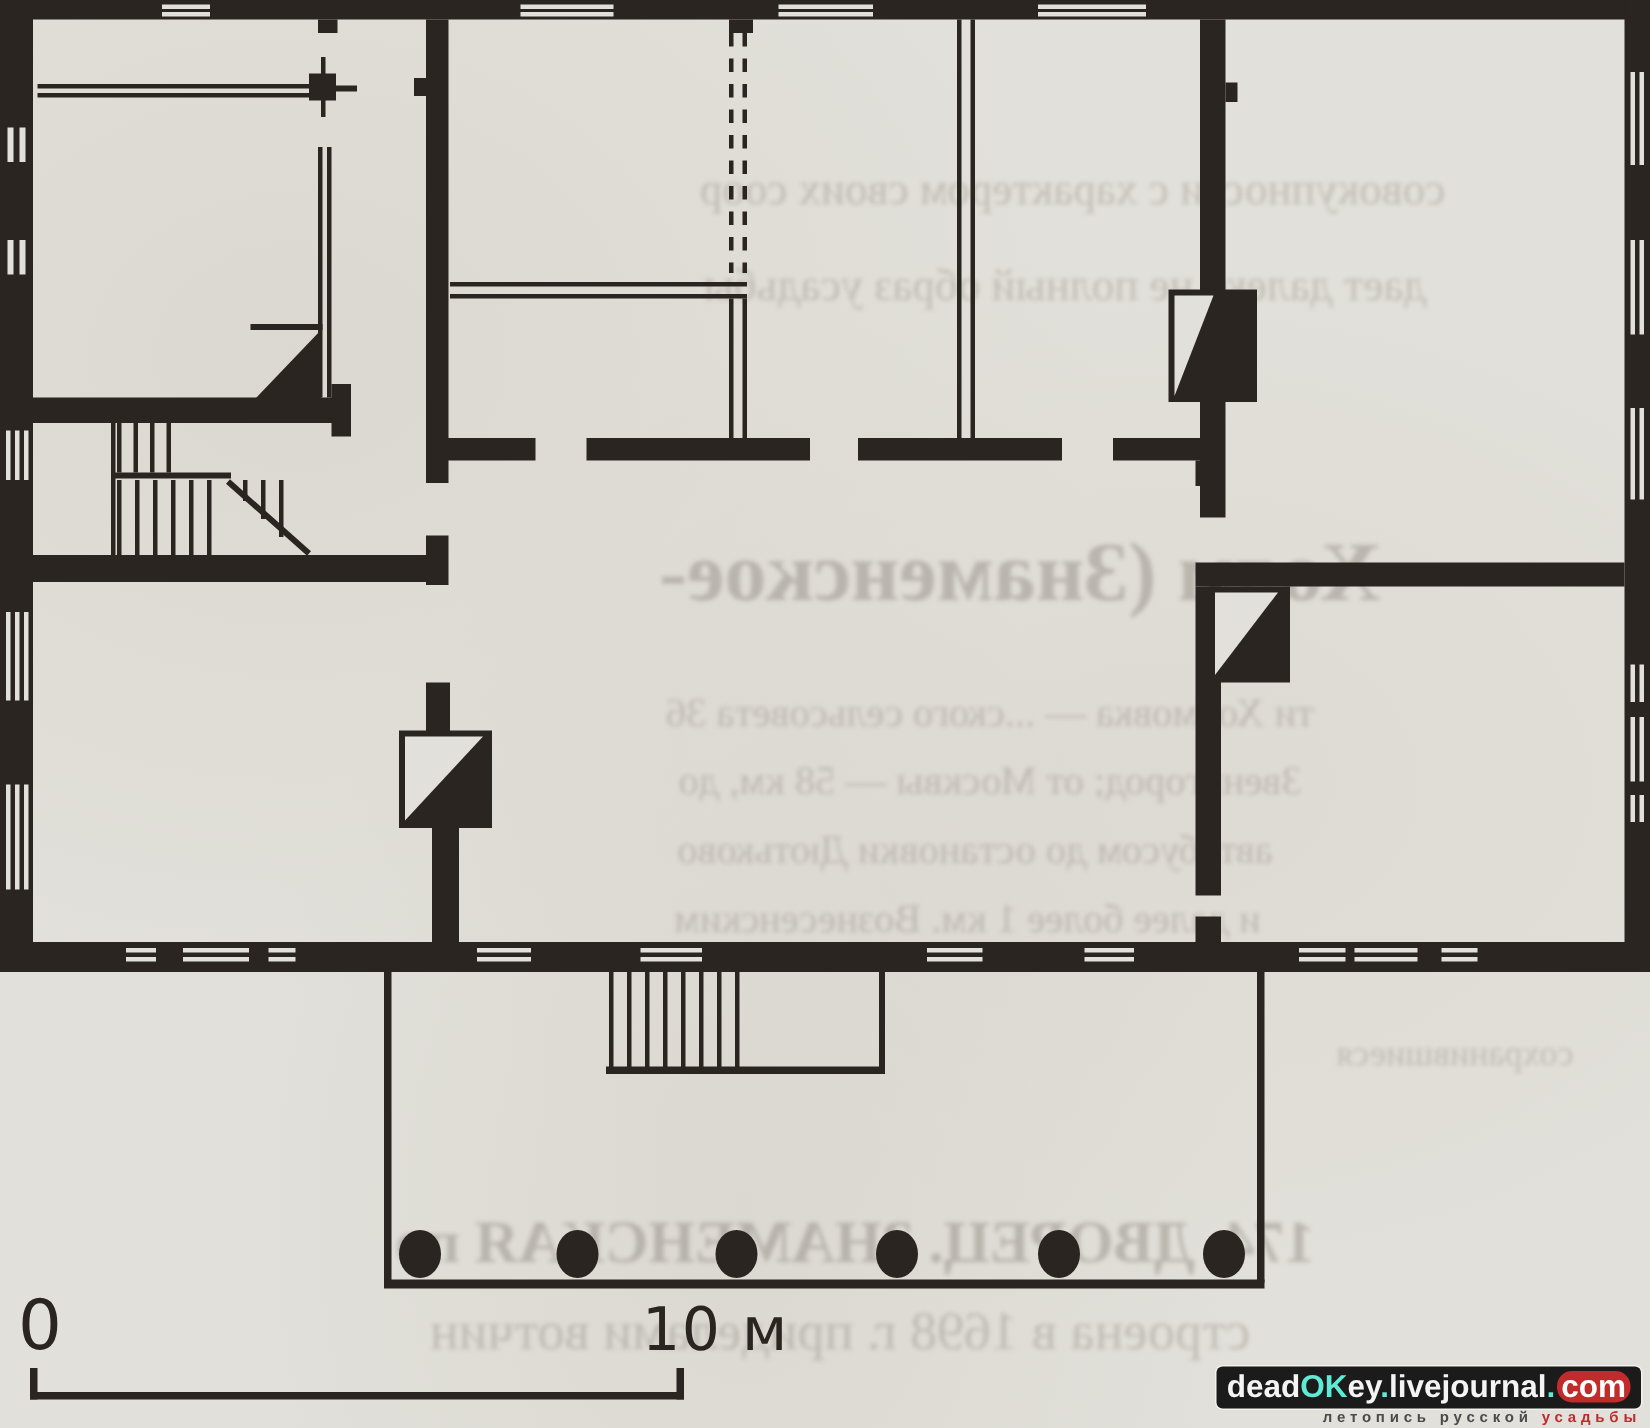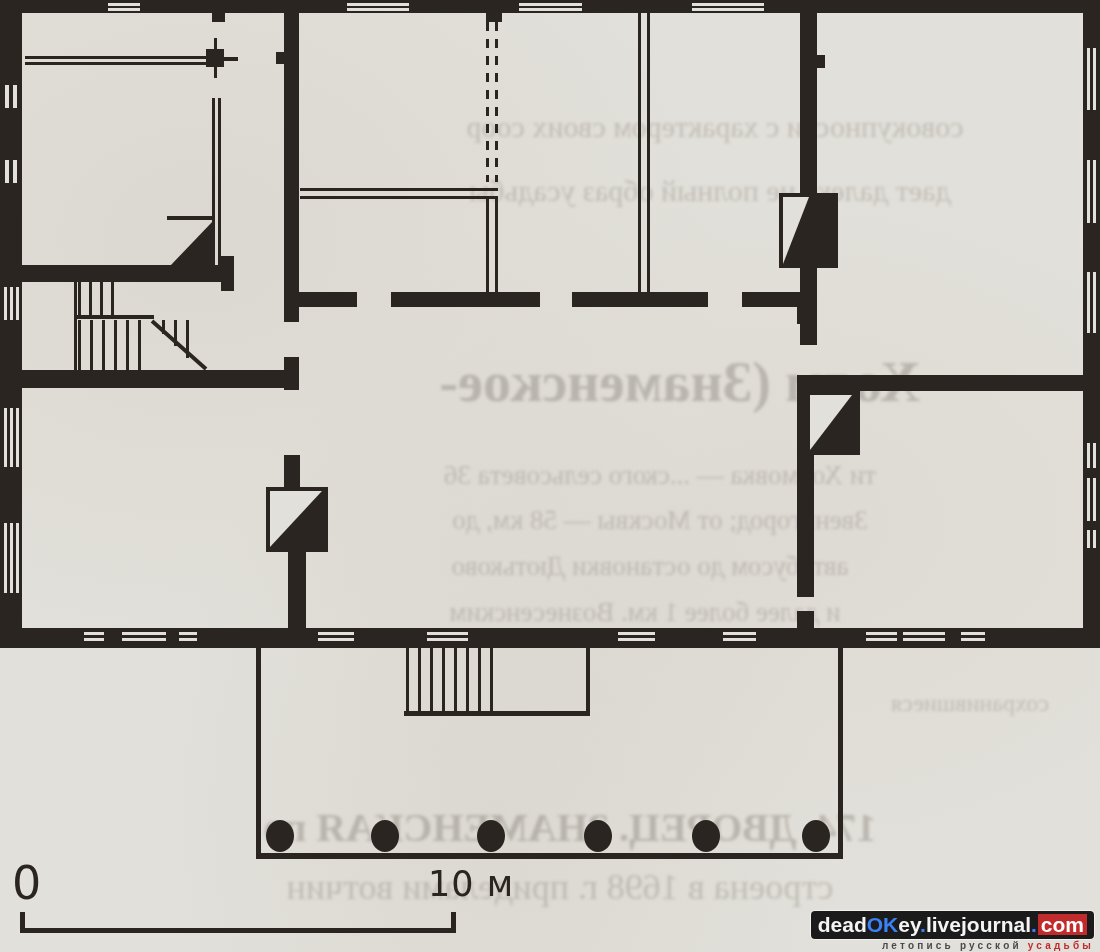--- a/index.html
+++ b/index.html
@@ -26,33 +26,33 @@
     text-align:center;
     overflow:hidden;
   }
   .ghost.bold{font-weight:bold;color:rgba(100,92,84,.30);}
   #plan-svg{position:absolute;left:0;top:0;z-index:2;}
   .scale-label{
     position:absolute;z-index:3;color:#2a2521;
     font-family:"DejaVu Sans", sans-serif;font-weight:500;
   }
   #scale-zero{left:12px;top:856px;font-size:46px;}
-  #scale-ten{left:428px;top:864px;font-size:35px;letter-spacing:1px;}
+  #scale-ten{left:428px;top:864px;font-size:40px;letter-spacing:1px;}
   
   #watermark{position:absolute;right:6px;bottom:1px;z-index:4;text-align:right;}
   #wm-box{
     display:inline-block;background:#1b1b1b;border-radius:4px;
     padding:3px 7px 4px 7px;line-height:1;
     box-shadow:0 0 0 1px rgba(255,255,255,.55);
     font-family:"Liberation Sans", sans-serif;font-weight:bold;font-size:21px;
     color:#f4f4f4;white-space:nowrap;
   }
-  #wm-box .red{color:#3b82f6;text-align:center;}
+  #wm-box .red{color:#5eead4;text-align:center;}
   #wm-box .chip{
-    background:#c22b2b;color:#fff;border-radius:0;
+    background:#c22b2b;color:#fff;border-radius:10px;
     padding:0 3px;margin-left:1px;display:inline-block;
   }
   #wm-tagline{
     margin-top:1px;font-family:"Liberation Sans", sans-serif;
     font-size:10px;font-weight:bold;letter-spacing:3.2px;
     color:#4b4b4b;white-space:nowrap;text-align:right;
   }
   #wm-tagline .red{color:#c22b2b;}
 </style>
 </head>

